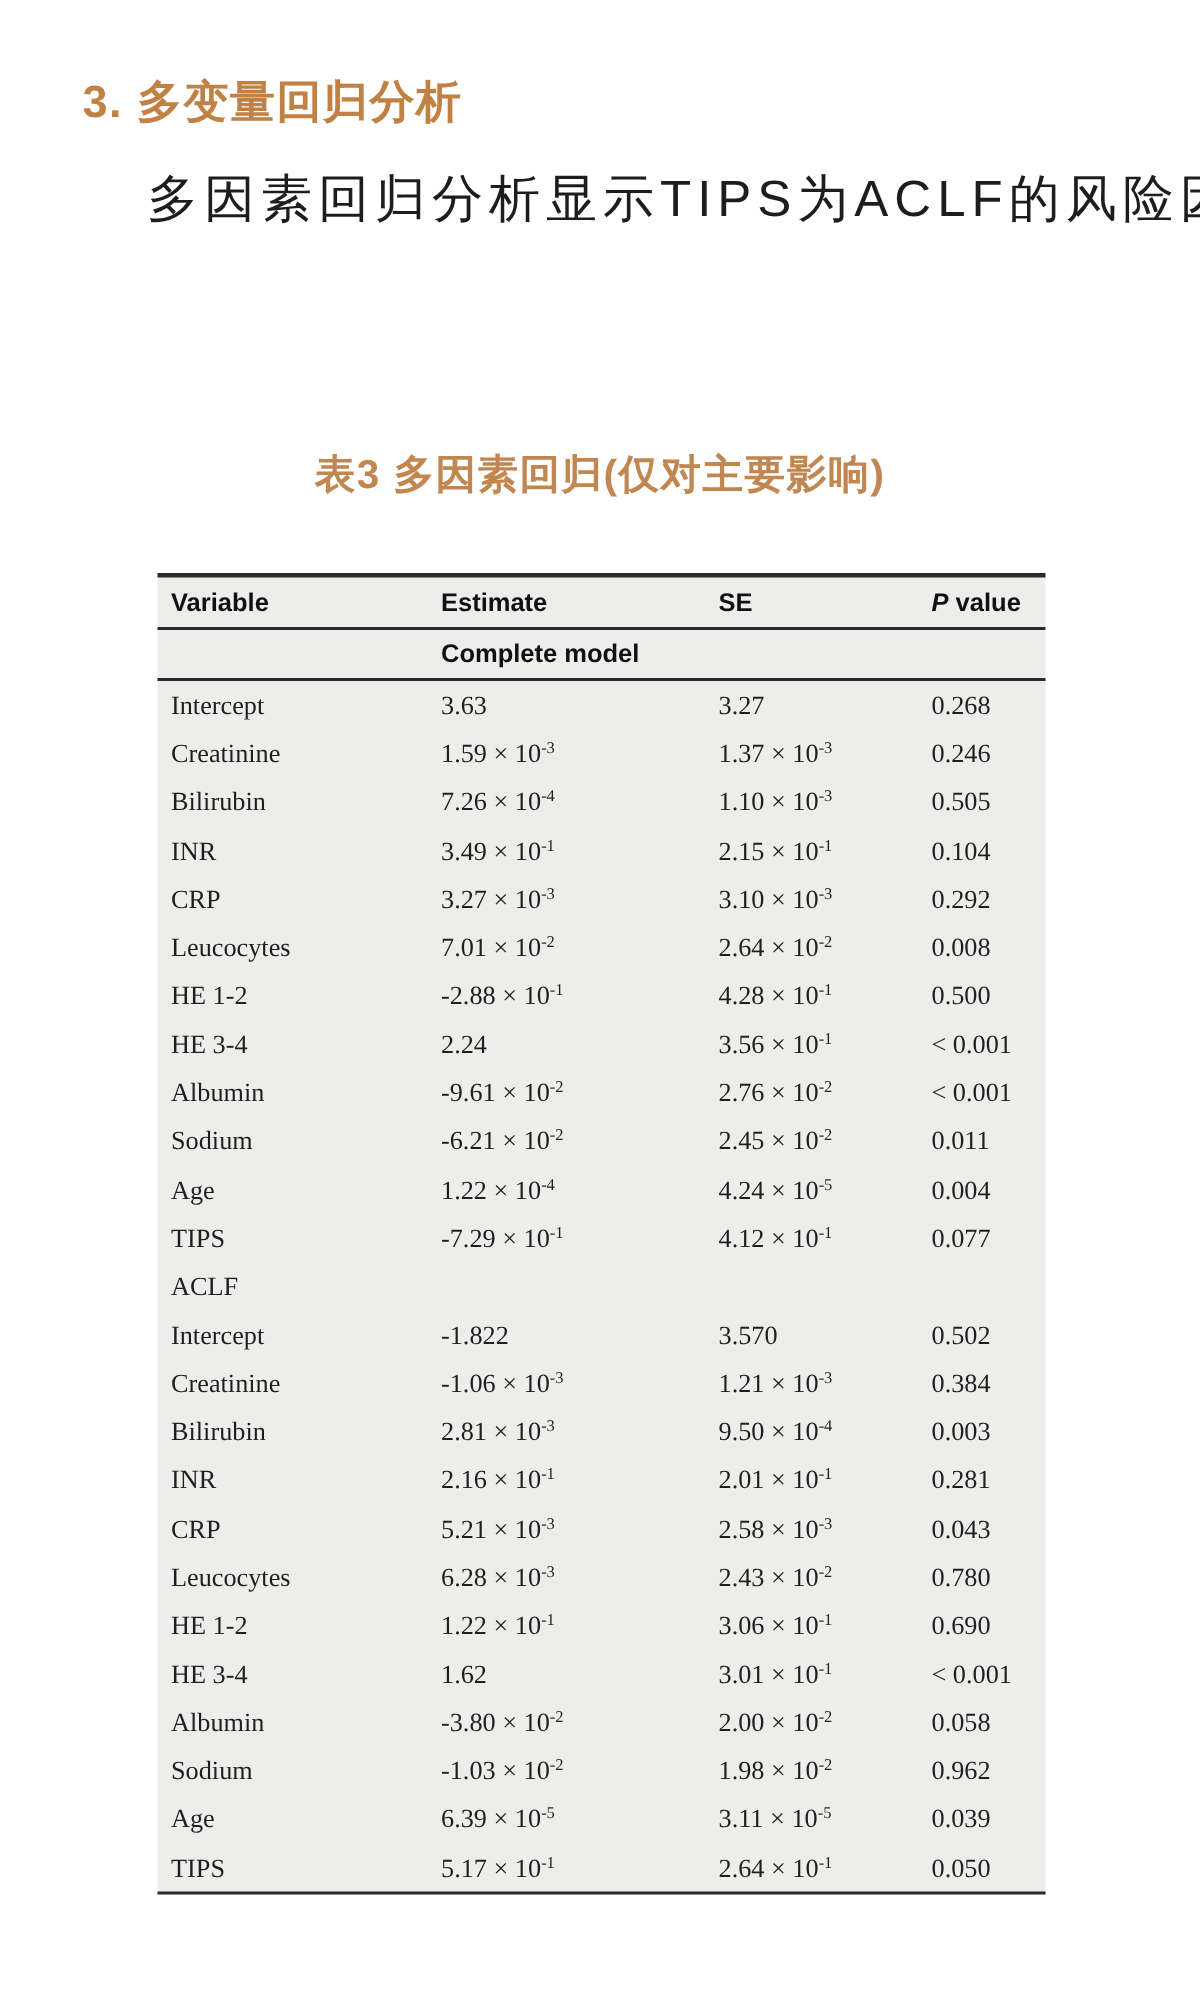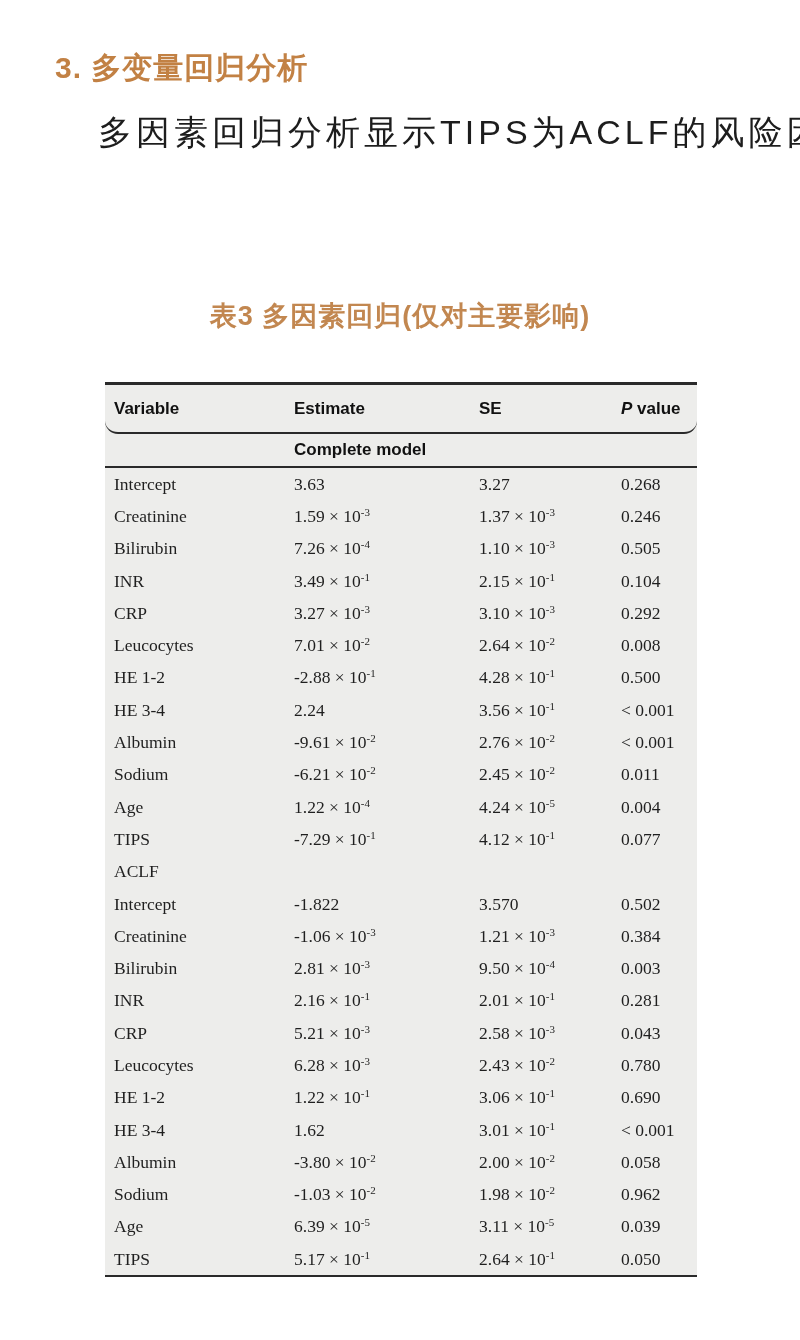--- a/index.html
+++ b/index.html
@@ -54,26 +54,25 @@
     border-top: 3px solid #2a2a2a;
     border-bottom: 2px solid #2a2a2a;
   }
   .t-row {
     display: grid;
     grid-template-columns: 180px 185px 142px 85px;
     align-items: center;
     padding-left: 9px;
   }
   .t-head {
-    height: 49px;
+    height: 35px;
     border-bottom: 2px solid #2a2a2a;
     font-weight: bold;
     font-size: 17px;
     color: #111;
-    border-radius: 13px;
   }
   .t-subhead {
     height: 34px;
     border-bottom: 2px solid #2a2a2a;
     font-weight: bold;
     font-size: 17px;
     color: #111;
   }
   .t-subhead .sub-label { grid-column: 2 / span 3; }
   .t-body-row {

